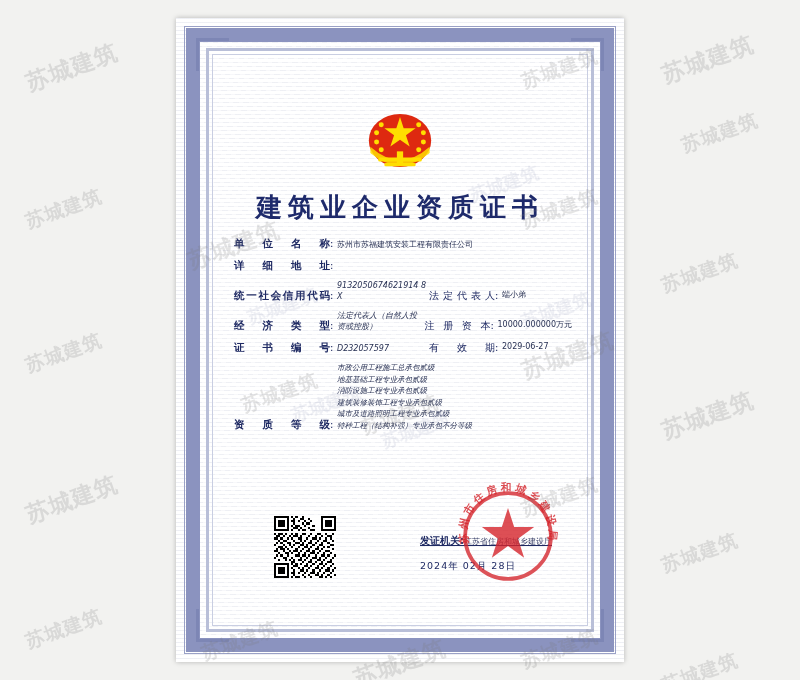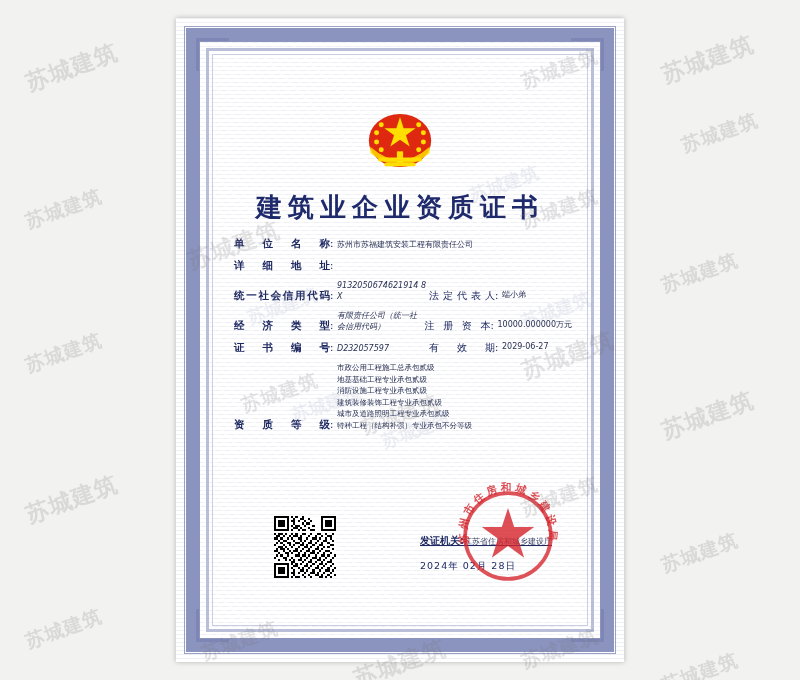--- a/index.html
+++ b/index.html
@@ -191,20 +191,21 @@
     color: #1f2a63;
     font-weight: normal;
     text-align: justify;
     text-align-last: justify;
     line-height: 13px;
   }
   #qualifications .q {
     font-size: 7.5px;
     color: #262f52;
     line-height: 11.5px;
+    font-style: italic;
   }
 
   
   #seal {
     position: absolute;
     left: 232px;
     top: 418px;
     width: 112px;
     height: 112px;
     z-index: 8;
@@ -345,21 +346,21 @@
         <div class="half">
           <div class="lbl-half">法定代表人</div>
           <div class="colon">:</div>
           <div class="val">端小弟</div>
         </div>
       </div>
 
       <div class="row">
         <div class="lbl">经济类型</div>
         <div class="colon">:</div>
-        <div class="val-half">有限责任公司（统一社会信用代码）</div>
+        <div class="val-half">法定代表人（自然人投资或控股）</div>
         <div class="half">
           <div class="lbl-half">注册资本</div>
           <div class="colon">:</div>
           <div class="val">10000.000000万元</div>
         </div>
       </div>
 
       <div class="row">
         <div class="lbl">证书编号</div>
         <div class="colon">:</div>

